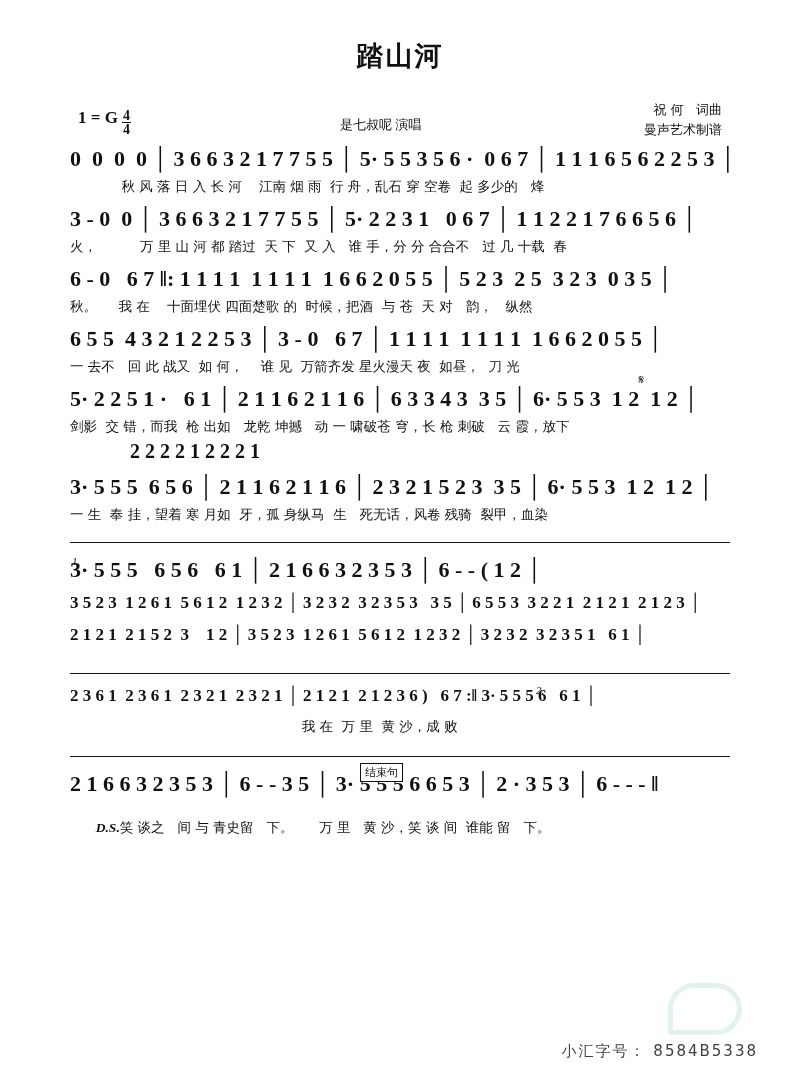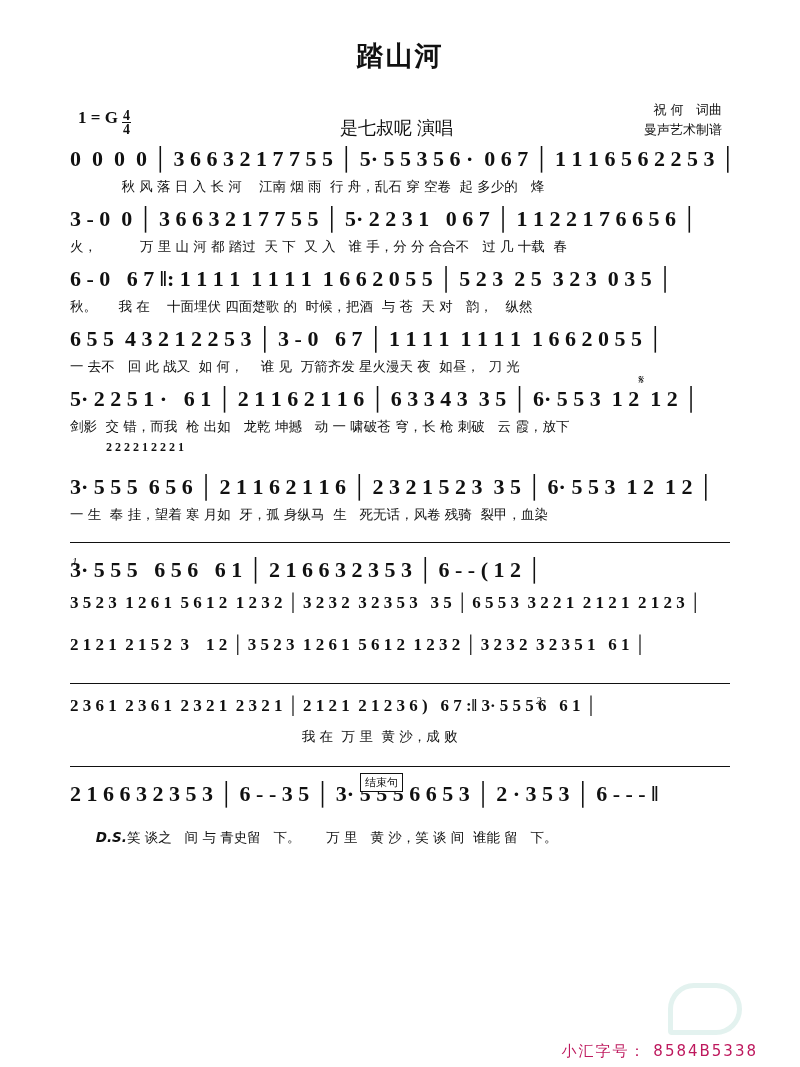--- a/index.html
+++ b/index.html
@@ -45,22 +45,22 @@
     font-size:14px;
     font-weight:bold;
     position:relative;
     top:1px;
   }
   .time-sig .num{display:block;border-bottom:1.6px solid #111;padding:0 1px;}
   .time-sig .den{display:block;padding:0 1px;}
   .singer{
     position:absolute;
     left:340px;top:28px;
-    font-size:18px;
-    font-family:Liberation Sans, sans-serif;
+    font-size:13px;
+    font-family:Liberation Serif, serif;
   }
   .credits{
     position:absolute;
     right:78px;top:12px;
     font-size:13px;
     line-height:1.5;
     text-align:right;
     font-family:"DejaVu Sans", sans-serif;
   }
   .credits div{white-space:pre;}
@@ -84,21 +84,21 @@
     font-size:13.5px;
     white-space:pre;
     font-family:"DejaVu Sans", sans-serif;
     height:22px;
     margin-top:2px;
   }
   .sysblock{margin-top:6px;}
   .sysblock.tight{margin-top:8px;}
 
   .extra{
-    font-size:12px;font-weight:bold;white-space:pre;
+    font-size:20px;font-weight:bold;white-space:pre;
     font-family:"Liberation Serif", serif;
     height:26px;
   }
 
   .rule{
     width:660px;margin:0 auto;
     border-top:1px solid #111;
     height:0;
   }
   .repeat-label{
@@ -110,21 +110,21 @@
     border:1px solid #111;
     font-size:11px;
     padding:1px 4px;
     font-family:"DejaVu Sans", sans-serif;
     background:#fff;
   }
   .watermark{
     position:absolute;
     right:42px;bottom:44px;
     font-size:15px;
-    color:#be185d;
+    color:#404040;
     letter-spacing:2px;
     font-family:"DejaVu Sans", sans-serif;
   }
   .wm-shape{
     position:absolute;
     right:58px;bottom:70px;
     width:64px;height:42px;
     border:5px solid #e3f2ef;
     border-radius:26px 26px 26px 4px;
   }
@@ -191,36 +191,36 @@
   <div class="rule" style="margin-top:14px;"></div>
   <div class="system" style="position:relative;">
     <span class="repeat-label" style="position:absolute;left:2px;top:-2px;">1.</span>
     <div class="notes" style="margin-top:14px;">3· 5 5 5   6 5 6   6 1 │ 2 1 6 6 3 2 3 5 3 │ 6 - - ( 1 2 │</div>
   </div>
 
   <div class="system sysblock">
     <div class="notes small">3 5 2 3  1 2 6 1  5 6 1 2  1 2 3 2 │ 3 2 3 2  3 2 3 5 3   3 5 │ 6 5 5 3  3 2 2 1  2 1 2 1  2 1 2 3 │</div>
   </div>
 
-  <div class="system sysblock" style="margin-top:12px;">
+  <div class="system sysblock" style="margin-top:2px;">
     <div class="notes small">2 1 2 1  2 1 5 2  3    1 2 │ 3 5 2 3  1 2 6 1  5 6 1 2  1 2 3 2 │ 3 2 3 2  3 2 3 5 1   6 1 │</div>
   </div>
 
   <div class="rule" style="margin-top:18px;"></div>
   <div class="system" style="position:relative;">
     <span class="repeat-label" style="position:absolute;left:466px;top:-2px;">2.</span>
     <div class="notes small" style="margin-top:12px;">2 3 6 1  2 3 6 1  2 3 2 1  2 3 2 1 │ 2 1 2 1  2 1 2 3 6 )   6 7 :‖ 3· 5 5 5 6   6 1 │</div>
     <div class="lyrics">                                                      我 在  万 里  黄 沙，成 败</div>
   </div>
 
   <div class="rule" style="margin-top:16px;"></div>
   <div class="system" style="position:relative;">
     <span class="box-label" style="position:absolute;left:290px;top:-8px;">结束句</span>
     <div class="notes" style="margin-top:14px;">2 1 6 6 3 2 3 5 3 │ 6 - - 3 5 │ 3· 5 5 5 6 6 5 3 │ 2 · 3 5 3 │ 6 - - - ‖</div>
     <div class="lyrics" style="position:relative;">
-      <span style="font-style:italic;font-weight:bold;">D.S.</span><span>笑 谈之   间 与 青史留   下。      万 里   黄 沙，笑 谈 间  谁能 留   下。</span>
+      <span style="font-style:italic;font-weight:bold;font-family:Liberation Serif, serif;">D.S.</span><span>笑 谈之   间 与 青史留   下。      万 里   黄 沙，笑 谈 间  谁能 留   下。</span>
     </div>
   </div>
 
   <div class="wm-shape"></div>
   <div class="watermark">小汇字号： 8584B5338</div>
 
 </div>
 
 </body></html>

